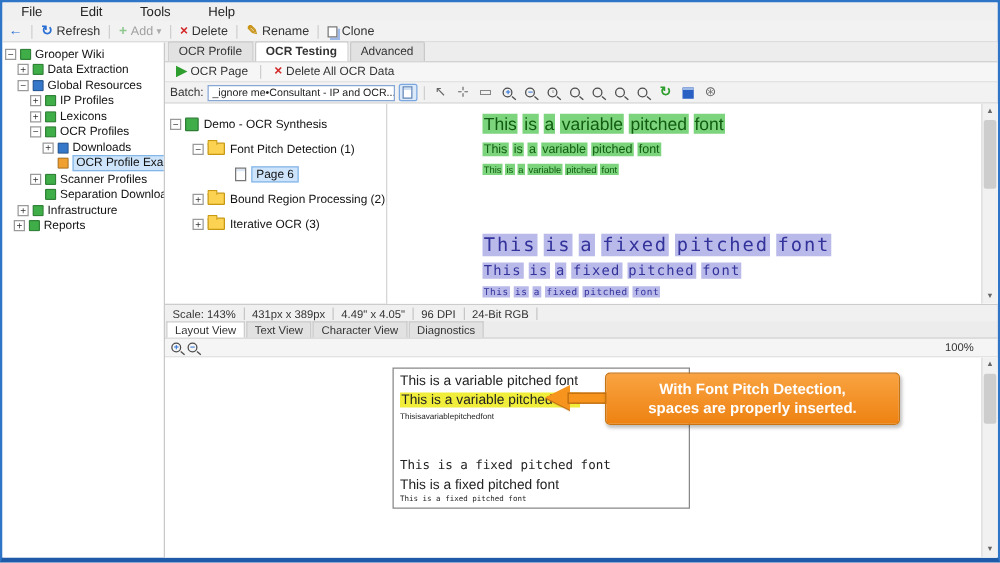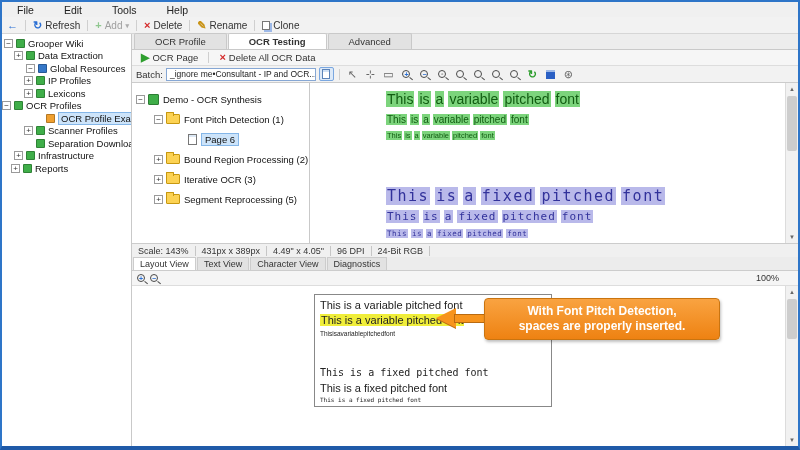--- a/index.html
+++ b/index.html
@@ -22,21 +22,21 @@
   .left-tree{width:130px;background:#fff;border-right:1px solid #c9c9c9;font-size:9.5px;padding-top:3px;overflow:hidden}
   .trow{display:flex;align-items:center;height:12.5px;white-space:nowrap;color:#111}
   .trow.selected .tlabel{background:#cde4fa;border:1px solid #84b6e8;padding:0 2px}
   .exp{width:9px;height:9px;border:1px solid #9a9a9a;background:#fff;display:inline-flex;align-items:center;justify-content:center;font-size:8px;line-height:7px;color:#333;margin-right:3px;flex:none}
   .exp.plus::before{content:"+"}
   .exp.minus::before{content:"−"}
   .exp.none{visibility:hidden}
   .nicon{width:9px;height:9px;margin-right:3px;flex:none;border-radius:1px;border:1px solid rgba(0,0,0,.25)}
   .main{flex:1;display:flex;flex-direction:column;background:#f0f0f0;min-width:0}
   .main-tabs{height:16px;display:flex;align-items:flex-end;background:#ededed;border-bottom:1px solid #c9c9c9;padding-left:2px;font-size:9.5px}
-  .mtab{padding:2px 20px;border:1px solid #c9c9c9;border-bottom:none;background:#e2e2e2;margin-right:1px;border-radius:2px 2px 0 0;color:#333}
+  .mtab{padding:2px 8px;border:1px solid #c9c9c9;border-bottom:none;background:#e2e2e2;margin-right:1px;border-radius:2px 2px 0 0;color:#333}
   .mtab.active{background:#fff;font-weight:bold}
   .ocr-bar{height:16px;display:flex;align-items:center;background:#f6f6f6;border-bottom:1px solid #ddd;font-size:9.5px;gap:3px;padding:0 4px;color:#333}
   .batch-bar{height:17px;display:flex;align-items:center;background:#f2f2f2;border-bottom:1px solid #ccc;font-size:9.5px;padding:0 4px;gap:3px;color:#333}
   .combo{width:150px;height:13px;border:1px solid #86a7d4;background:#fff;display:flex;align-items:center;font-size:8.5px;white-space:nowrap;overflow:hidden;padding:0 3px;color:#222}
   .tbicon{width:15px;height:14px;display:inline-flex;align-items:center;justify-content:center;font-size:10px;color:#555;border-radius:2px;flex:none}
   .tbicon.sel{border:1px solid #7aa7e0;background:#dce9f8}
   .pageic{width:8px;height:10px;background:#fff;border:1px solid #5b83b8;box-shadow:inset 0 2px 0 #cfe0f4}
   .mag{position:relative;width:8px;height:8px;border:1.3px solid #4a4a4a;border-radius:50%;display:inline-flex;align-items:center;justify-content:center;font-size:7px;line-height:1;color:#2a6fd4;font-weight:bold}
   .mag::after{content:"";position:absolute;width:4px;height:1.4px;background:#4a4a4a;right:-4px;bottom:-2px;transform:rotate(40deg)}
   .mag.plus::before{content:"+"}
@@ -137,39 +137,44 @@
       <div class="trow" style="padding-left:2px">
           <span class="exp minus"></span>
           <span class="nicon" style="background:#3fae49"></span>
           <span class="tlabel">Grooper Wiki</span>
         </div>
       <div class="trow" style="padding-left:12px">
           <span class="exp plus"></span>
           <span class="nicon" style="background:#3fae49"></span>
           <span class="tlabel">Data Extraction</span>
         </div>
-      <div class="trow" style="padding-left:24px">
+      <div class="trow" style="padding-left:12px">
           <span class="exp minus"></span>
           <span class="nicon" style="background:#3577c8"></span>
           <span class="tlabel">Global Resources</span>
         </div>
       <div class="trow" style="padding-left:22px">
           <span class="exp plus"></span>
           <span class="nicon" style="background:#3fae49"></span>
           <span class="tlabel">IP Profiles</span>
         </div>
       <div class="trow" style="padding-left:22px">
           <span class="exp plus"></span>
           <span class="nicon" style="background:#3fae49"></span>
           <span class="tlabel">Lexicons</span>
         </div>
-      <div class="trow" style="">
+      <div class="trow" style="padding-left:22px">
           <span class="exp minus"></span>
           <span class="nicon" style="background:#3fae49"></span>
           <span class="tlabel">OCR Profiles</span>
+        </div>
+      <div class="trow" style="padding-left:32px">
+          <span class="exp plus"></span>
+          <span class="nicon" style="background:#3577c8"></span>
+          <span class="tlabel">Downloads</span>
         </div>
       <div class="trow selected" style="padding-left:32px">
           <span class="exp none"></span>
           <span class="nicon" style="background:#f0a030"></span>
           <span class="tlabel">OCR Profile Example</span>
         </div>
       <div class="trow" style="padding-left:22px">
           <span class="exp plus"></span>
           <span class="nicon" style="background:#3fae49"></span>
           <span class="tlabel">Scanner Profiles</span>
@@ -280,25 +285,20 @@
             </div>
           <div class="drow" style="padding-left:22px">
               <span class="exp plus"></span>
               <span class="folder"></span>
               <span>Bound Region Processing (2)</span>
             </div>
           <div class="drow" style="padding-left:22px">
               <span class="exp plus"></span>
               <span class="folder"></span>
               <span>Iterative OCR (3)</span>
-            </div>
-          <div class="drow" style="padding-left:22px">
-              <span class="exp plus"></span>
-              <span class="folder"></span>
-              <span>Segment Reprocessing (5)</span>
             </div>
         </div>
 
         <div class="doc-view">
           <div class="hl-line green g1"><span>This</span><span>is</span><span>a</span><span>variable</span><span>pitched</span><span>font</span></div>
           <div class="hl-line green g2"><span>This</span><span>is</span><span>a</span><span>variable</span><span>pitched</span><span>font</span></div>
           <div class="hl-line green g3"><span>This</span><span>is</span><span>a</span><span>variable</span><span>pitched</span><span>font</span></div>
           <div class="hl-line purple f1"><span>This</span><span>is</span><span>a</span><span>fixed</span><span>pitched</span><span>font</span></div>
           <div class="hl-line purple f2"><span>This</span><span>is</span><span>a</span><span>fixed</span><span>pitched</span><span>font</span></div>
           <div class="hl-line purple f3"><span>This</span><span>is</span><span>a</span><span>fixed</span><span>pitched</span><span>font</span></div>

